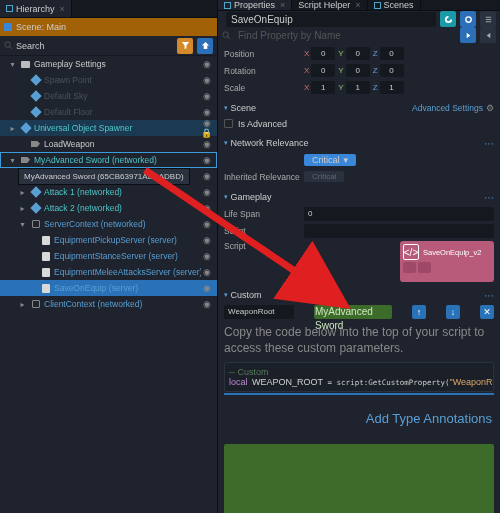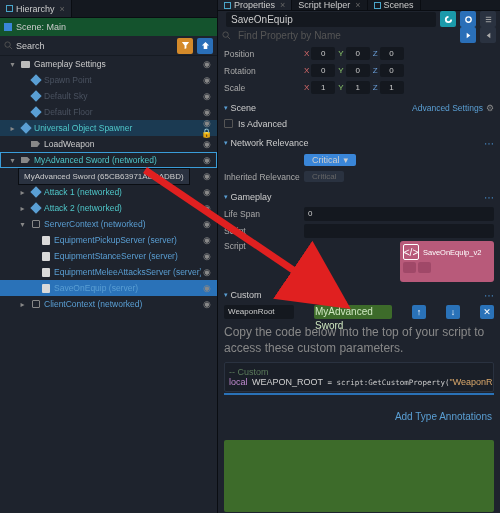--- a/index.html
+++ b/index.html
@@ -5,21 +5,21 @@
 *{box-sizing:border-box;margin:0;padding:0;font-family:"Segoe UI",Arial,sans-serif;font-size:9px;color:#ccc}
 body{background:#1a1f28;width:500px;height:513px;overflow:hidden;display:flex}
 .panel{display:flex;flex-direction:column;background:#1e232d}
 .left{width:218px;border-right:1px solid #0a0d12}
 .right{width:282px}
 .tabbar{display:flex;background:#14181f;height:18px;align-items:stretch;border-bottom:1px solid #0a0d12}
 .tab{display:flex;align-items:center;padding:0 6px;gap:3px;background:#1e232d;border-right:1px solid #0a0d12;color:#8cd4e8;font-size:8.5px}
 .tab.inactive{background:#14181f;color:#888}
 .tab .x{color:#666;font-size:9px;margin-left:2px}
 .tab .sq{width:7px;height:7px;border:1px solid #4aa5c9}
-.scenehead{display:flex;align-items:center;height:18px;padding:0 4px;background:#14532d;gap:4px}
+.scenehead{display:flex;align-items:center;height:18px;padding:0 4px;background:#a16207;gap:4px}
 .scenehead .sq{width:8px;height:8px;background:#3a86d8}
 .srow{display:flex;align-items:center;height:20px;padding:0 4px;gap:4px;background:#1e232d;border-bottom:1px solid #151a22}
 .srch{flex:1;display:flex;align-items:center;color:#555;gap:3px}
 .srch svg{width:9px;height:9px}
 .iconbtn{width:16px;height:16px;display:flex;align-items:center;justify-content:center;border-radius:2px}
 .iconbtn.orange{background:#d48a2a}
 .iconbtn.blue{background:#2a6fb8}
 .iconbtn.teal{background:#1b9aaa}
 .iconbtn.dark{background:#2a3240}
 .iconbtn svg{width:9px;height:9px;fill:#fff}
@@ -72,21 +72,21 @@
 .scriptcard .sb{width:13px;height:11px;background:#a04868;border-radius:2px}
 .custrow{display:flex;align-items:center;gap:20px;height:18px}
 .custlabel{width:70px;background:#14181f;height:14px;line-height:14px;padding:0 4px;font-size:8px;border-radius:2px}
 .custval{flex:1;background:#3d6b2a;height:14px;line-height:14px;padding:0 1px;font-size:10px;color:#cfe8c0;border-radius:2px}
 .minibtn{width:14px;height:14px;border-radius:2px;display:flex;align-items:center;justify-content:center;color:#fff;font-size:9px}
 .minibtn.b{background:#2a72b8}
 .hint{font-size:12px;color:#888;padding:4px 0;line-height:1.3}
 .code{background:#1a1f28;border:1px solid #2a3240;padding:4px;font-family:Consolas,monospace;font-size:7.5px;color:#ccc;border-radius:2px;margin-top:2px;white-space:nowrap;overflow:hidden}
 .code .cm{color:#5a7a5a}.code .kw{color:#c08ad0}.code .var{color:#d0d0d0}.code .st{color:#d9a76a}
 .codebar{height:2px;background:#2a72b8;margin-top:1px}
-.ann{text-align:right;font-size:10px;color:#5a9fd4;padding:16px 2px}
+.ann{text-align:right;font-size:13px;color:#5a9fd4;padding:16px 2px}
 .greenbox{background:#3d6b2a;height:72px;border-radius:2px;margin-top:2px}
 .addbtn{margin:5px auto 0;width:130px;height:16px;background:#2b8a5a;border-radius:2px;display:flex;align-items:center;justify-content:center;gap:3px;color:#dff0e6;font-size:8.5px}
 .arrow{position:absolute;left:140px;top:165px;z-index:8;pointer-events:none}
 </style>
 </head>
 <body>
 
 <div class="panel left">
   <div class="tabbar">
     <div class="tab">

